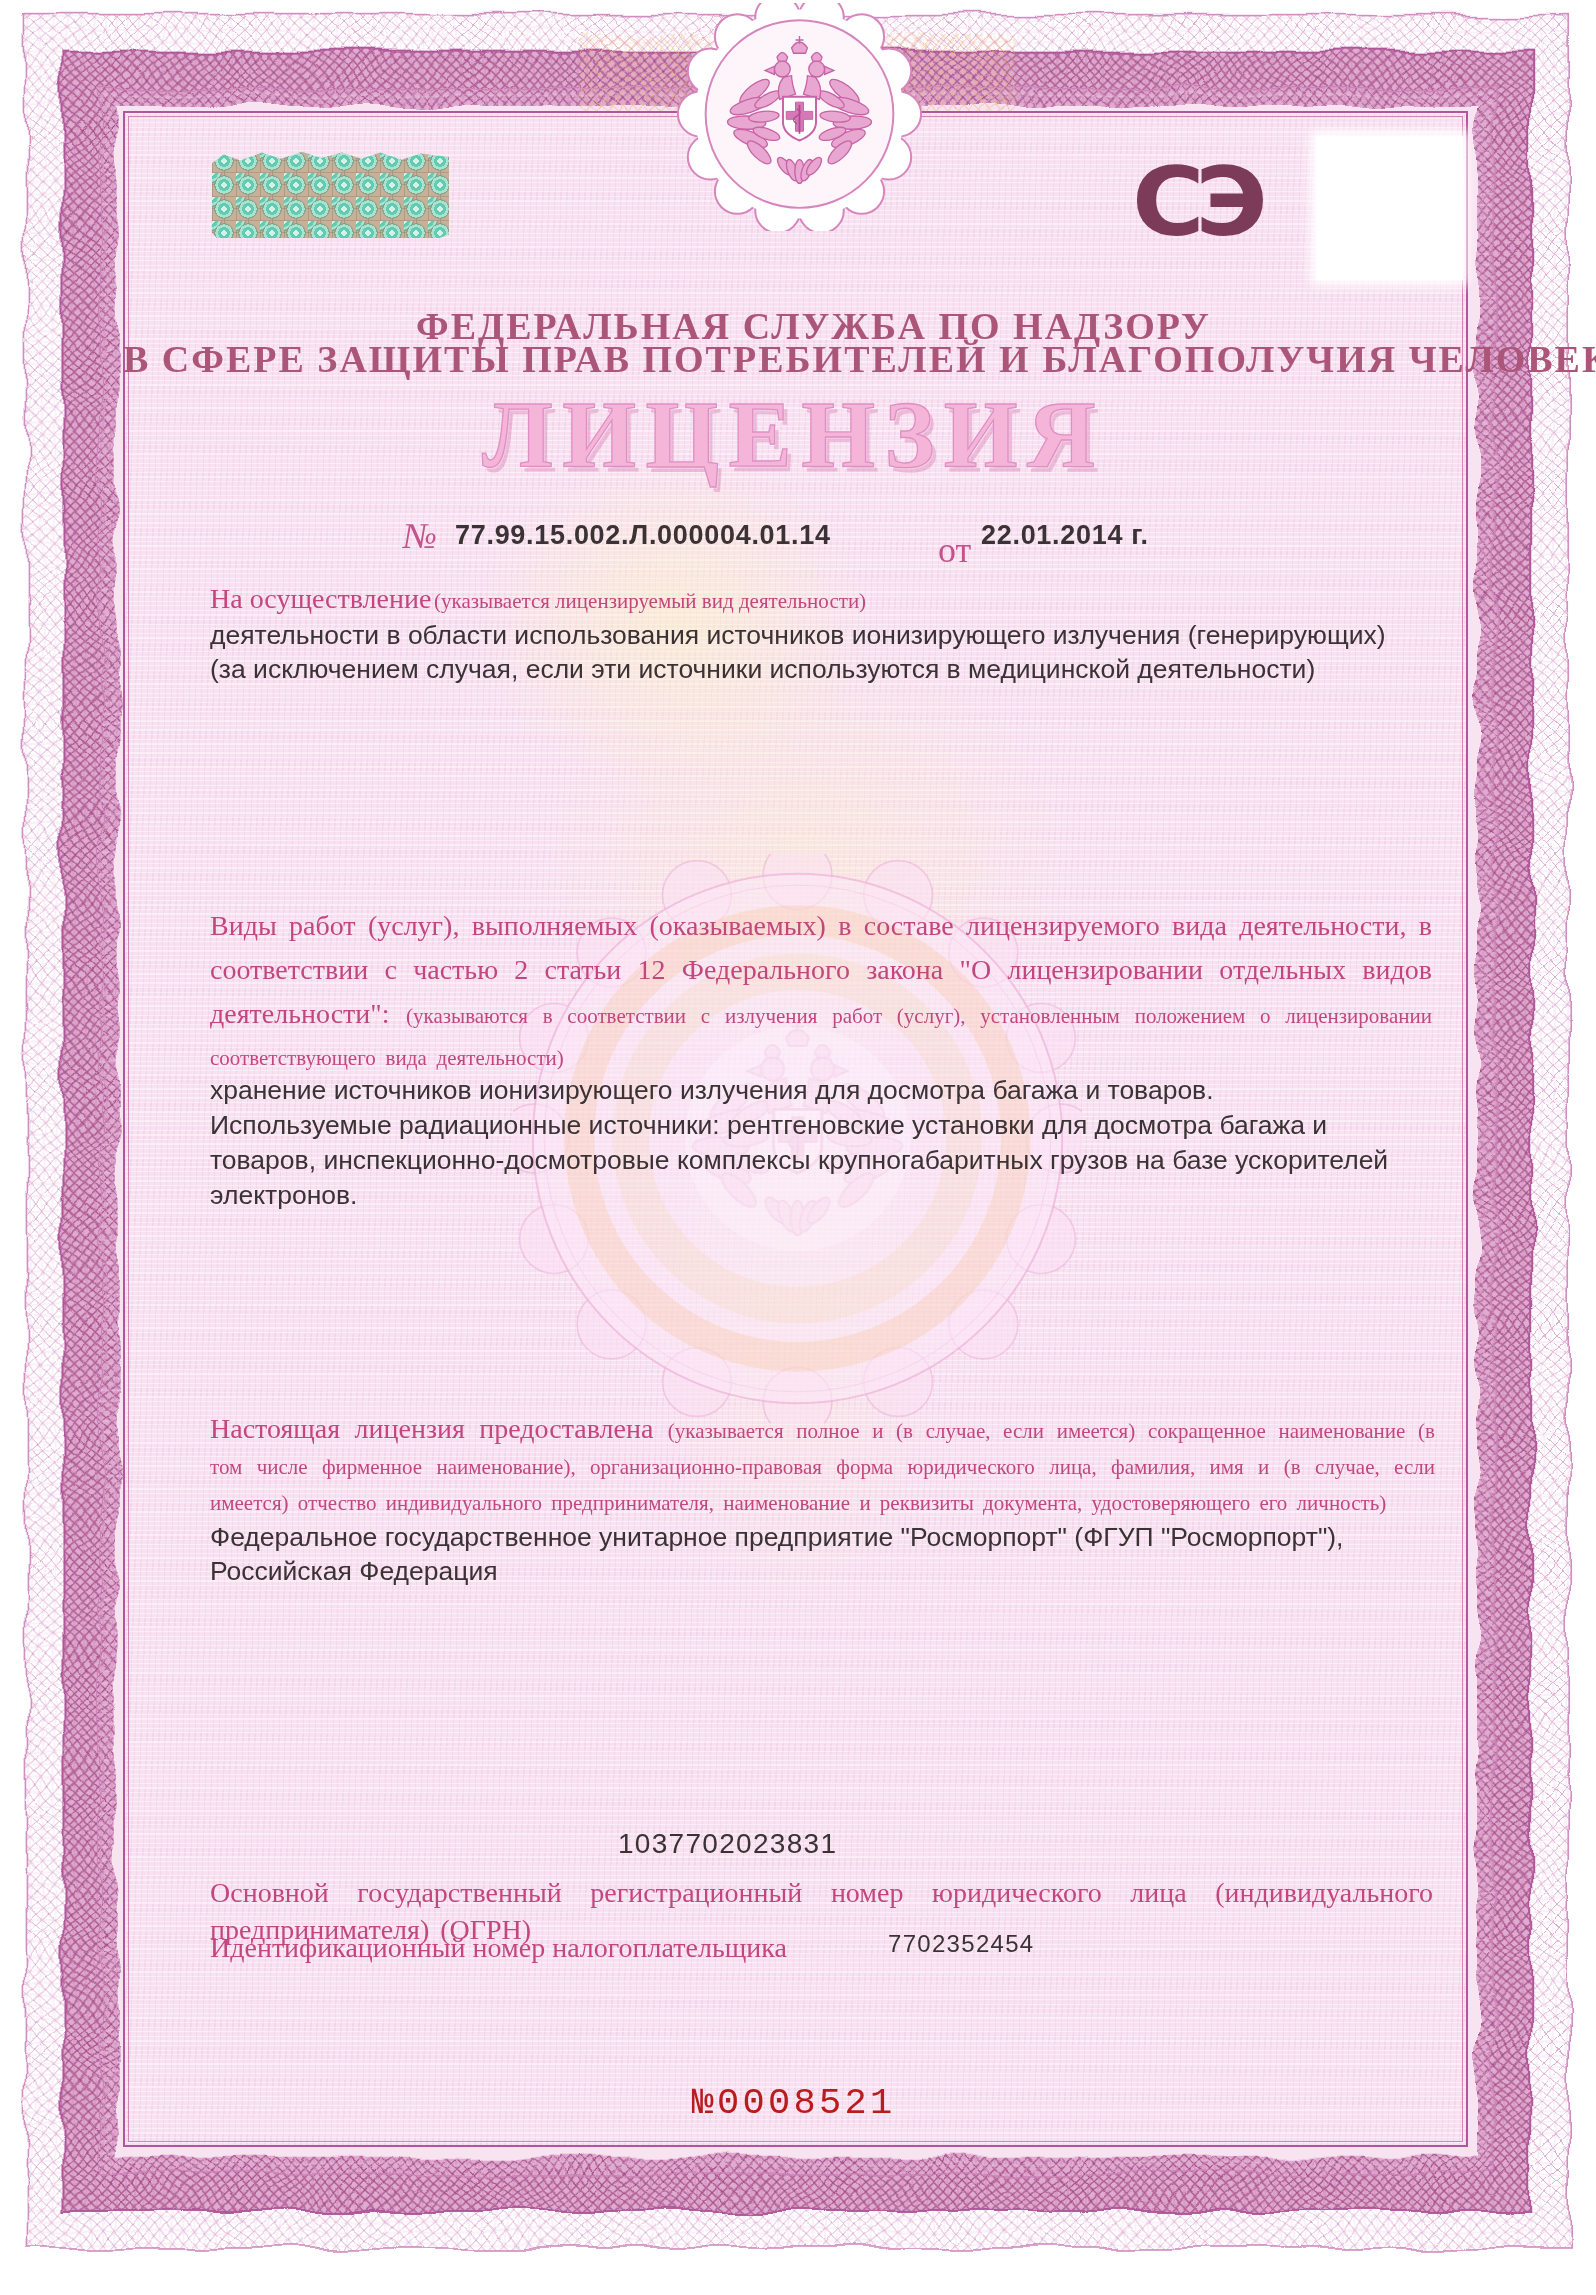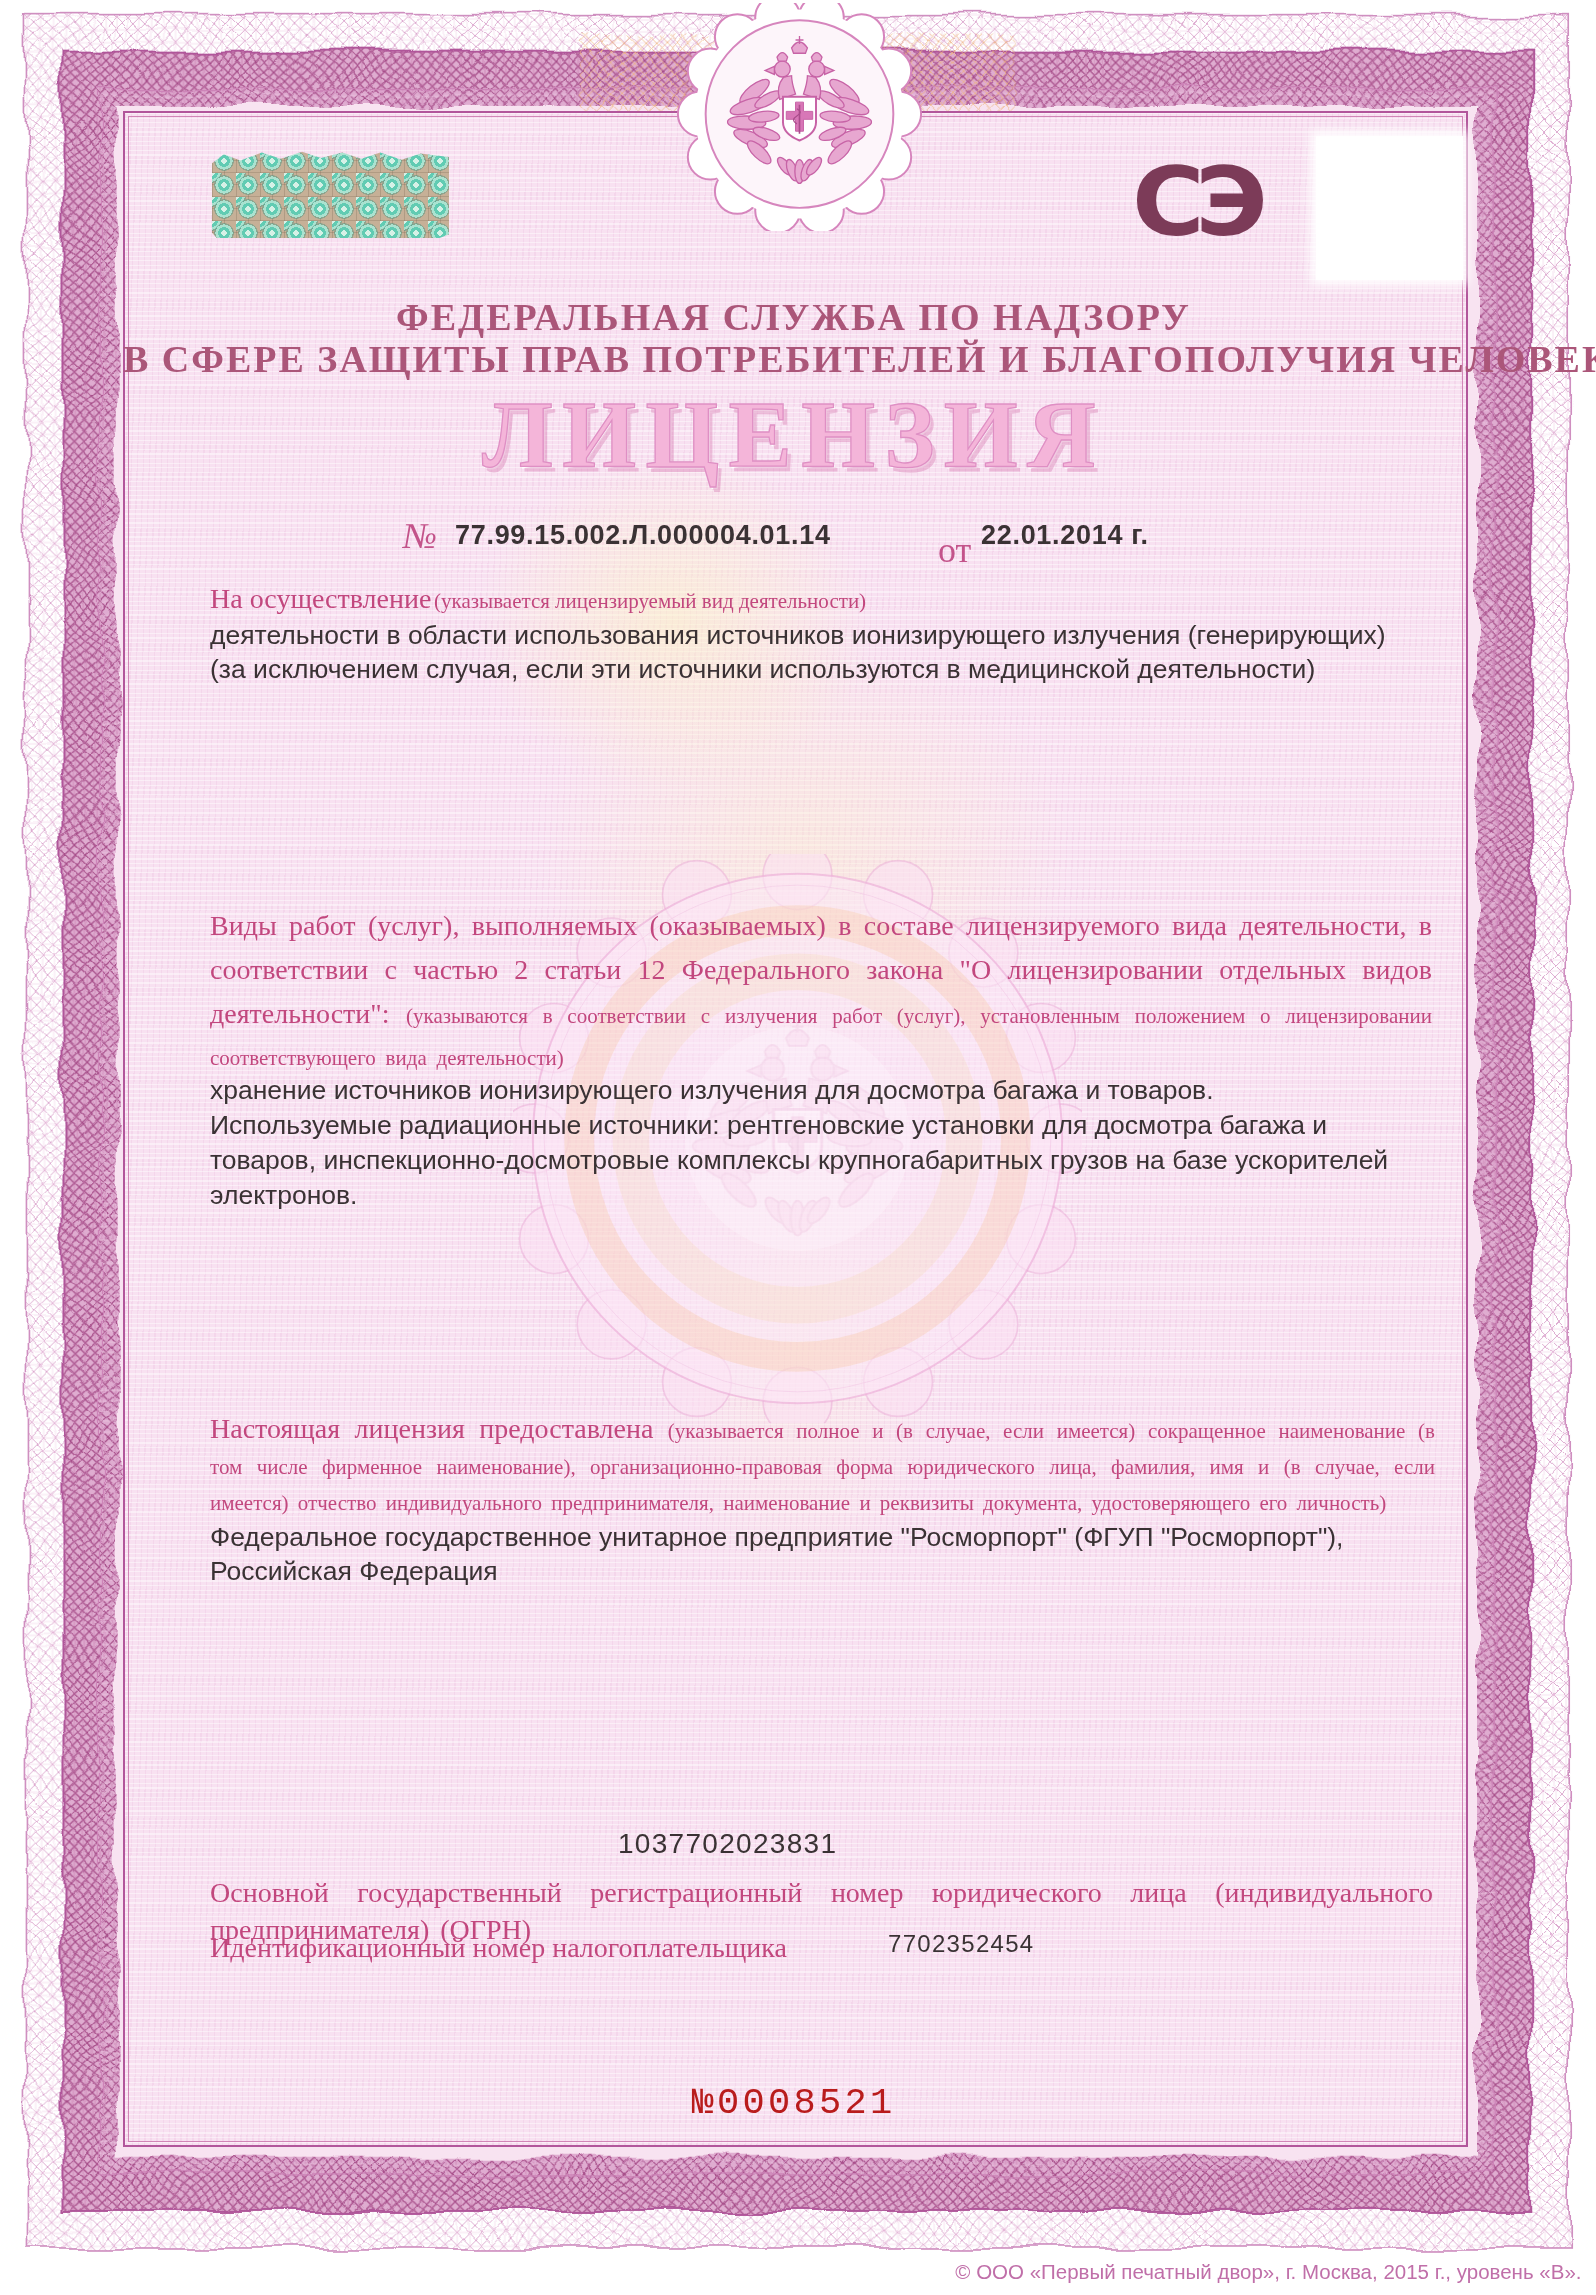--- a/index.html
+++ b/index.html
@@ -185,21 +185,21 @@
   </svg>
 
   <div class="holo-sticker"></div>
 
   <div class="se-logo">СЭ</div>
 
   <div class="white-patch"></div>
 
   <div class="content">
 
-    <div class="center-col hdr" style="top:297px;">ФЕДЕРАЛЬНАЯ СЛУЖБА ПО НАДЗОРУ</div>
+    <div class="center-col hdr" style="top:306px;padding-left:20px;">ФЕДЕРАЛЬНАЯ СЛУЖБА ПО НАДЗОРУ</div>
     <div class="center-col hdr" style="top:339px;">В СФЕРЕ ЗАЩИТЫ ПРАВ ПОТРЕБИТЕЛЕЙ И БЛАГОПОЛУЧИЯ  ЧЕЛОВЕКА</div>
 
     <div class="center-col doc-title" style="top:386px;">ЛИЦЕНЗИЯ</div>
 
     <span class="abs num-symbol" style="left:403px;top:515px;">№</span>
     <span class="abs sans mono-num" style="left:455px;top:520px;">77.99.15.002.Л.000004.01.14</span>
     <span class="abs ot" style="left:938px;top:529px;">от</span>
     <span class="abs sans mono-num" style="left:981px;top:520px;">22.01.2014 г.</span>
 
     <div class="abs" style="left:210px;top:583px;width:1230px;">
@@ -228,15 +228,14 @@
 
     <div class="abs just pink pink-big" style="left:210px;top:1874px;width:1223px;line-height:37px;word-spacing:4px;">Основной государственный регистрационный номер  юридического лица (индивидуального предпринимателя) (ОГРН)</div>
     <div class="abs sans" style="left:618px;top:1828px;font-size:28px;letter-spacing:1.3px;">1037702023831</div>
 
     <div class="abs pink pink-big" style="left:210px;top:1932px;white-space:nowrap;">Идентификационный номер налогоплательщика</div>
     <div class="abs sans" style="left:888px;top:1930px;font-size:24px;letter-spacing:1.3px;">7702352454</div>
 
     <div class="center-col form-number" style="top:2082px;">№0008521</div>
   </div>
 
-  <div class="footer">© ООО «Первый печатный двор»,  г. Москва,  2015 г., уровень «В».</div>
 </div>
 
 
 </body></html>

